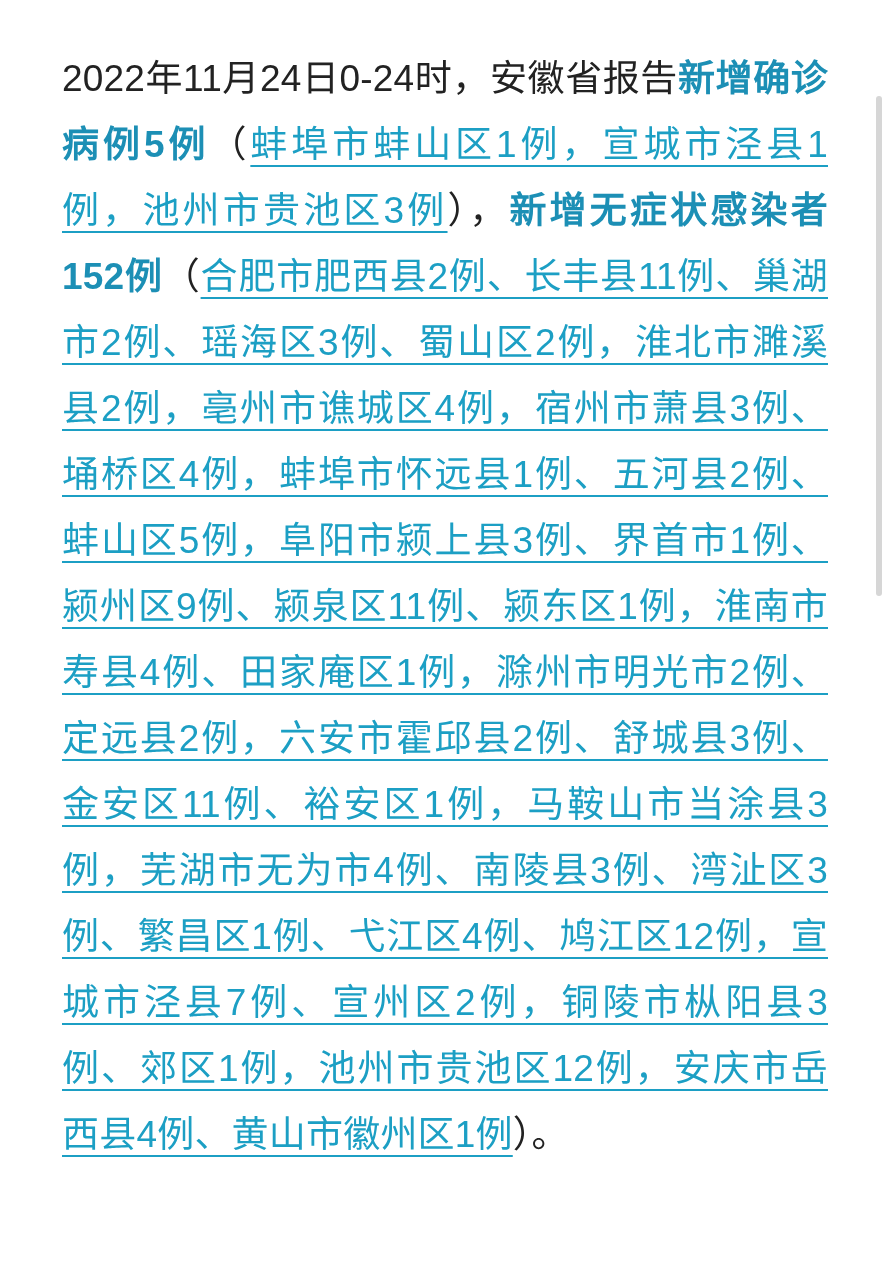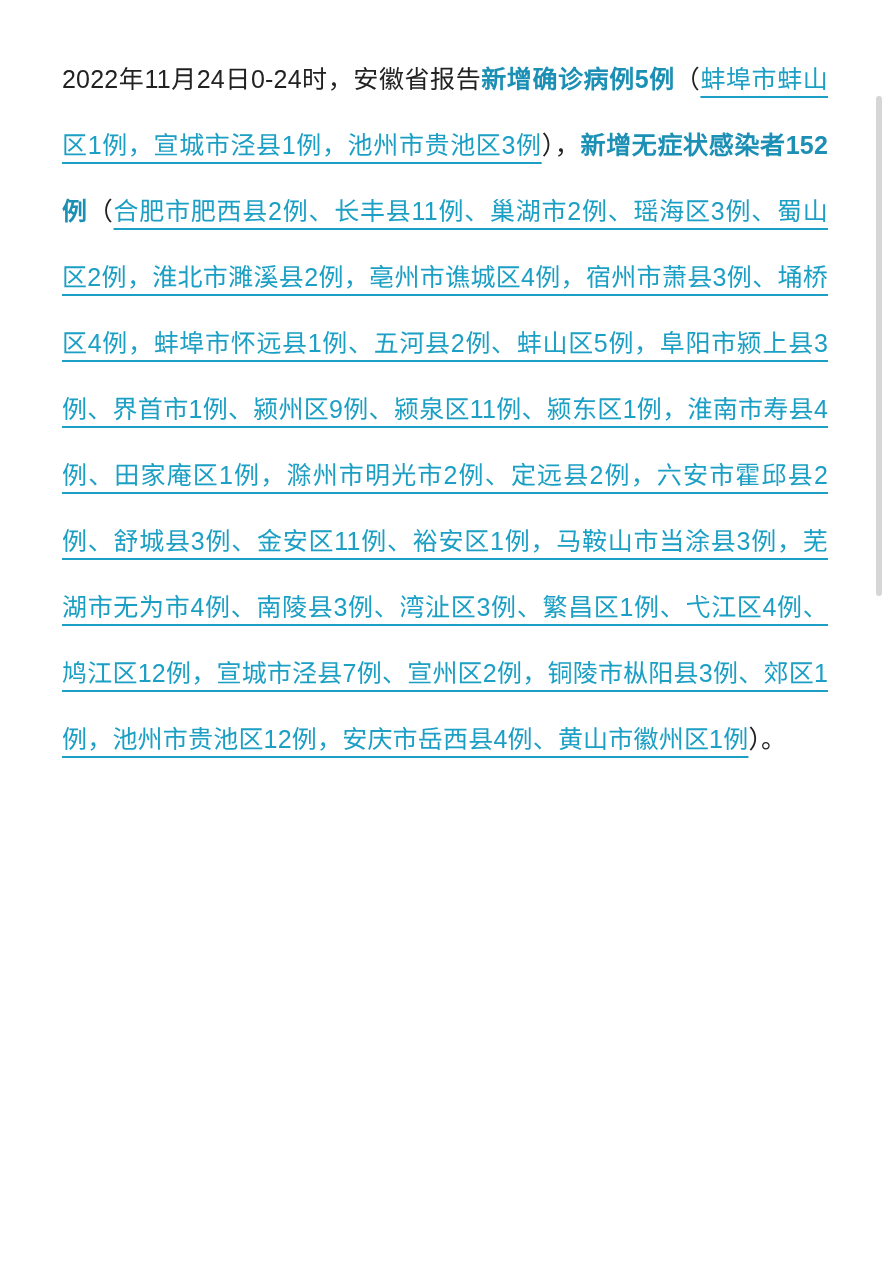--- a/index.html
+++ b/index.html
@@ -13,21 +13,21 @@
     position: relative;
     overflow: hidden;
     font-family: "Liberation Sans", "DejaVu Sans", sans-serif;
   }
 
   #article {
     position: absolute;
     left: 62px;
     top: 46px;
     width: 766px;
-    font-size: 25px;
+    font-size: 37px;
     line-height: 66px;
     letter-spacing: 0.2px;
     color: #222222;
     text-align: justify;
     text-justify: inter-ideograph;
   }
 
   .plain {
     color: #222222;
     font-weight: 400;

